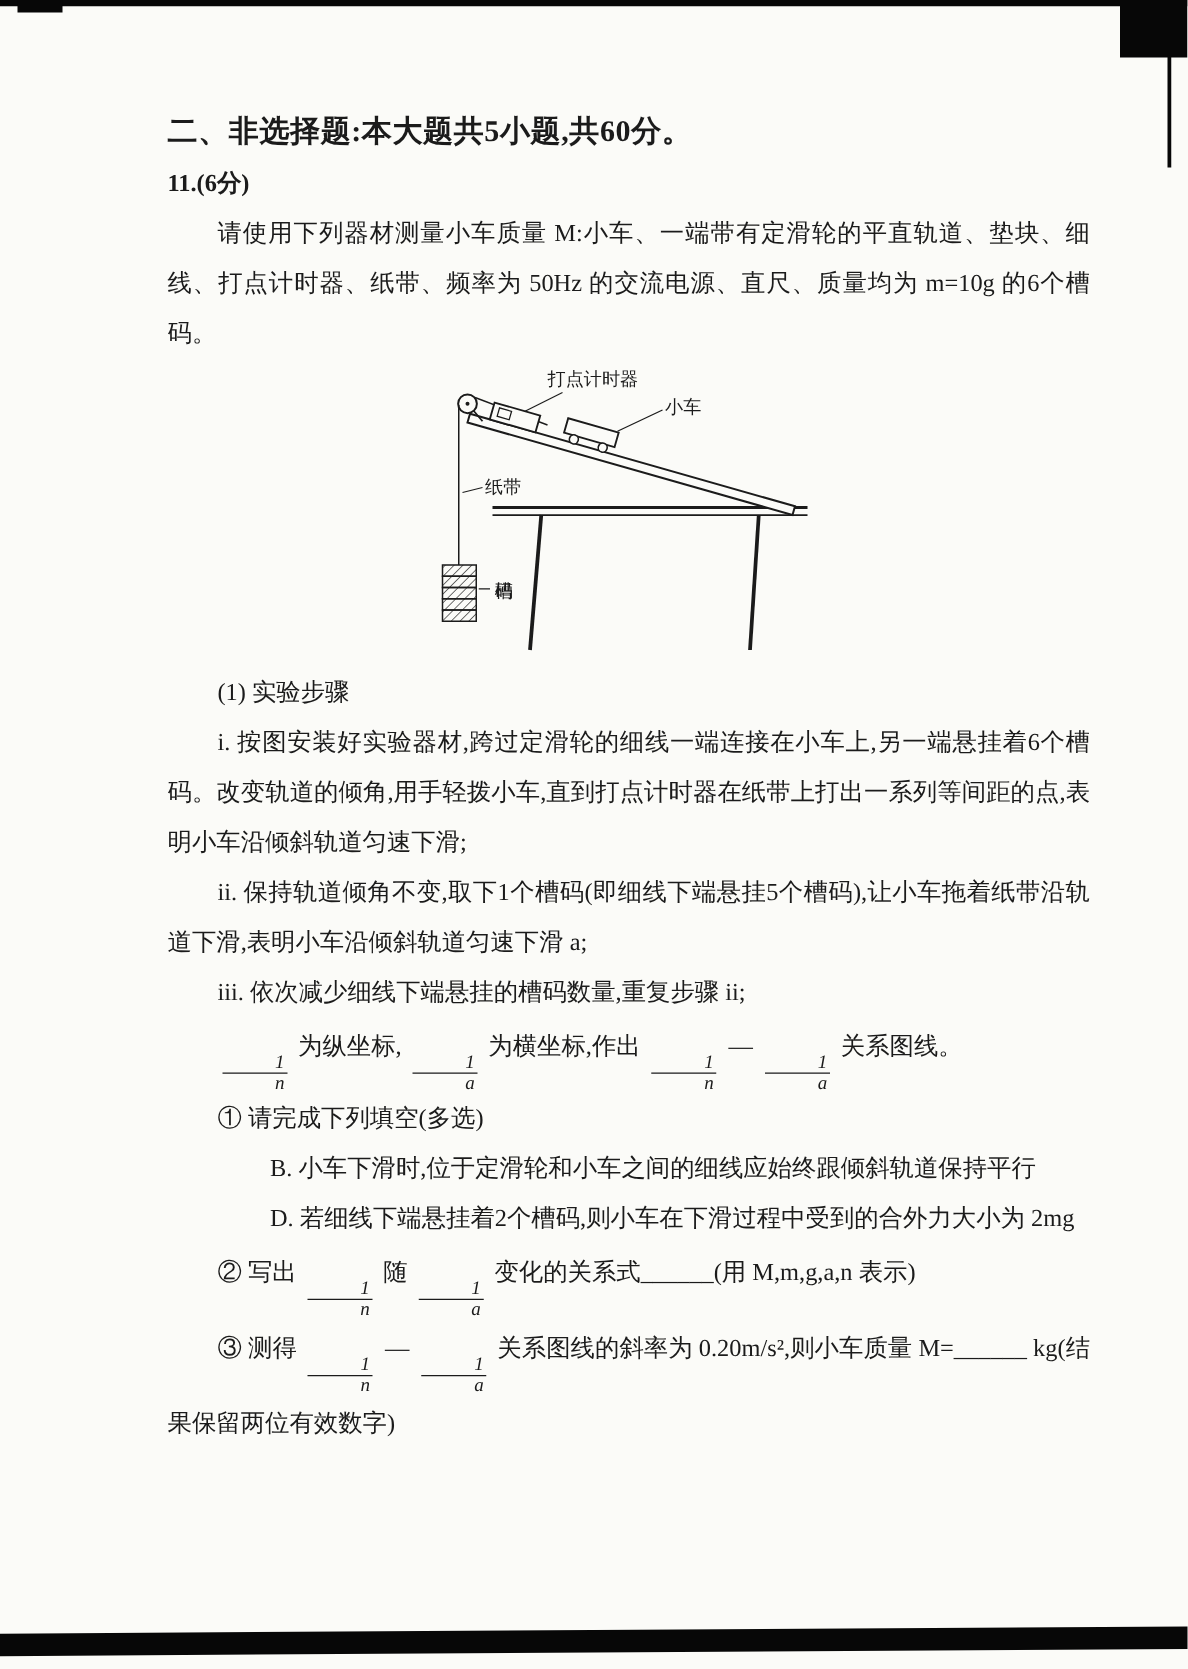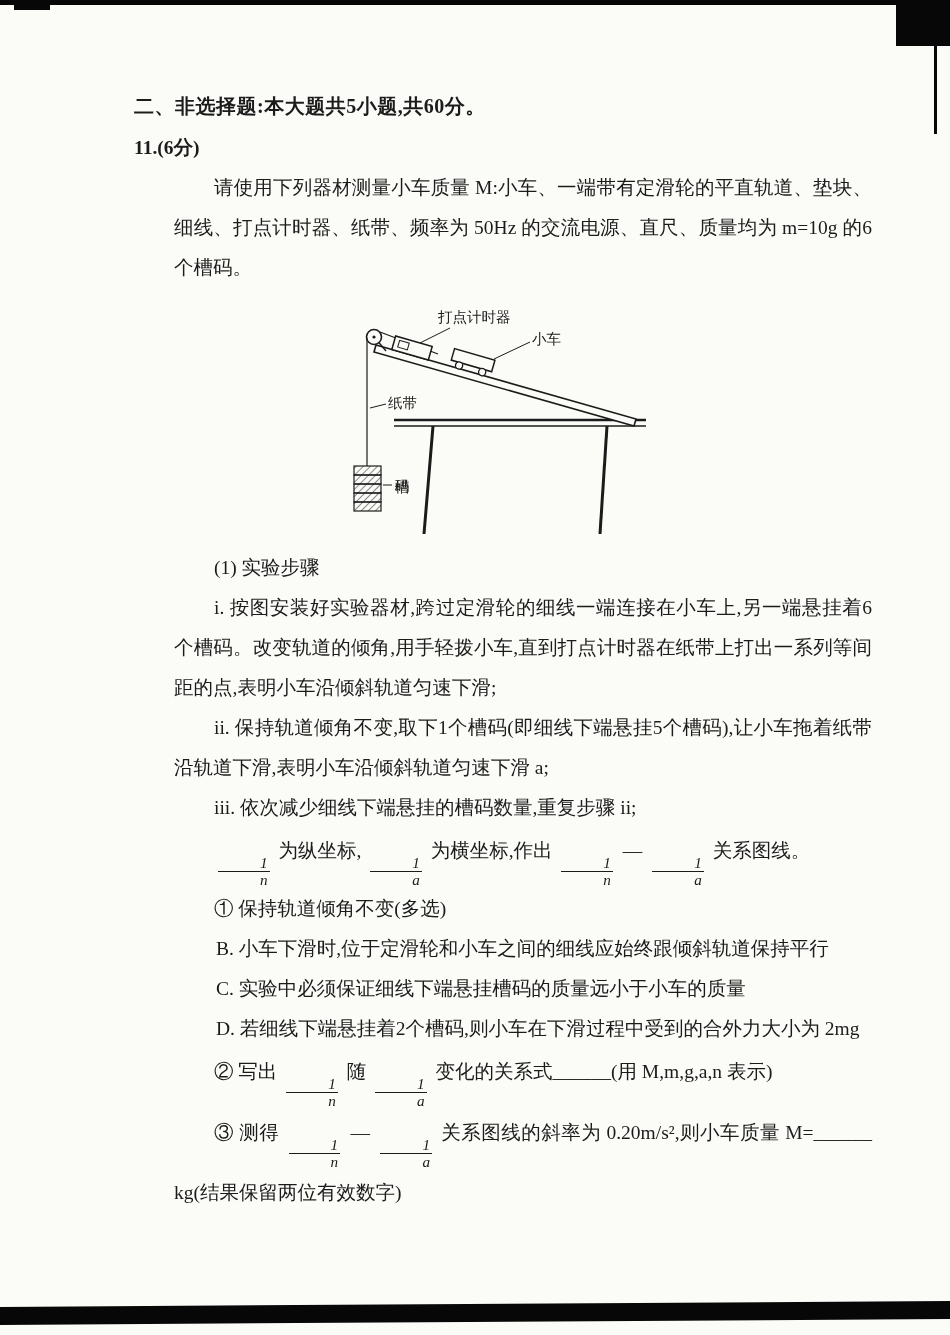--- a/index.html
+++ b/index.html
@@ -9,33 +9,33 @@
     font-family:"Liberation Serif","DejaVu Serif",serif;
     color:#1b1b1b;
     position:relative;
     overflow:hidden;
   }
   .artifact { position:absolute; background:#070707; }
   .content {
     position:absolute; top:86px; left:134px; width:738px;
   }
   p { margin:0; line-height:40px; font-size:19.5px; text-align:justify; }
-  .indent { text-indent:2.05em;margin-left:40px; }
-  .section-title { font-weight:bold; font-size:20px; letter-spacing:0.5px; }
+  .indent { text-indent:2.05em; }
+  .section-title { font-weight:bold; font-size:24px; letter-spacing:0.5px; }
   .qnum { margin-top:2px;font-weight:bold; }
   .option-row { text-indent:0; padding-left:82px; line-height:40px; }
   .frac {
     display:inline-flex; flex-direction:column; align-items:center;
     vertical-align:-11px; line-height:1.08; font-size:0.78em;
     margin:0 4px; font-style:italic;
   }
   .frac .num { padding:0 2px; }
   .frac .den { border-top:1.4px solid #1b1b1b; padding:0 2px; }
   .frac-line { line-height:46px; }
-  .figure-wrap { text-align:center; margin:16px 0 8px -8px; }
+  .figure-wrap { text-align:center; margin:2px 0 8px -8px; }
   .figure-wrap svg { display:inline-block; }
   svg text { font-family:"Liberation Serif","DejaVu Serif",serif; font-size:14.5px; fill:#1b1b1b; }
   .vtext { writing-mode:vertical-rl; text-orientation:upright; }
   .dash { margin:0 1px; }
 </style>
 </head>
 <body>
 
 <div class="artifact" style="top:0;left:0;width:950px;height:5px;"></div>
 <div class="artifact" style="top:0;left:14px;width:36px;height:10px;"></div>
@@ -131,25 +131,24 @@
         <span class="den">n</span>
       </span>
     <span class="dash">—</span>
     <span class="frac">
         <span class="num">1</span>
         <span class="den">a</span>
       </span>
     <span>关系图线。</span>
   </p>
 
-  <p class="indent">① 保持轨道倾角不变(多选)</p>
+  <p class="indent">① 请完成下列填空(多选)</p>
 
   <div class="options">
     <p class="option-row">B. 小车下滑时,位于定滑轮和小车之间的细线应始终跟倾斜轨道保持平行</p>
-    <p class="option-row">C. 实验中必须保证细线下端悬挂槽码的质量远小于小车的质量</p>
     <p class="option-row">D. 若细线下端悬挂着2个槽码,则小车在下滑过程中受到的合外力大小为 2mg</p>
   </div>
 
   <p class="indent frac-line">
     <span>② 写出</span>
     <span class="frac">
         <span class="num">1</span>
         <span class="den">n</span>
       </span>
     <span>随</span>

